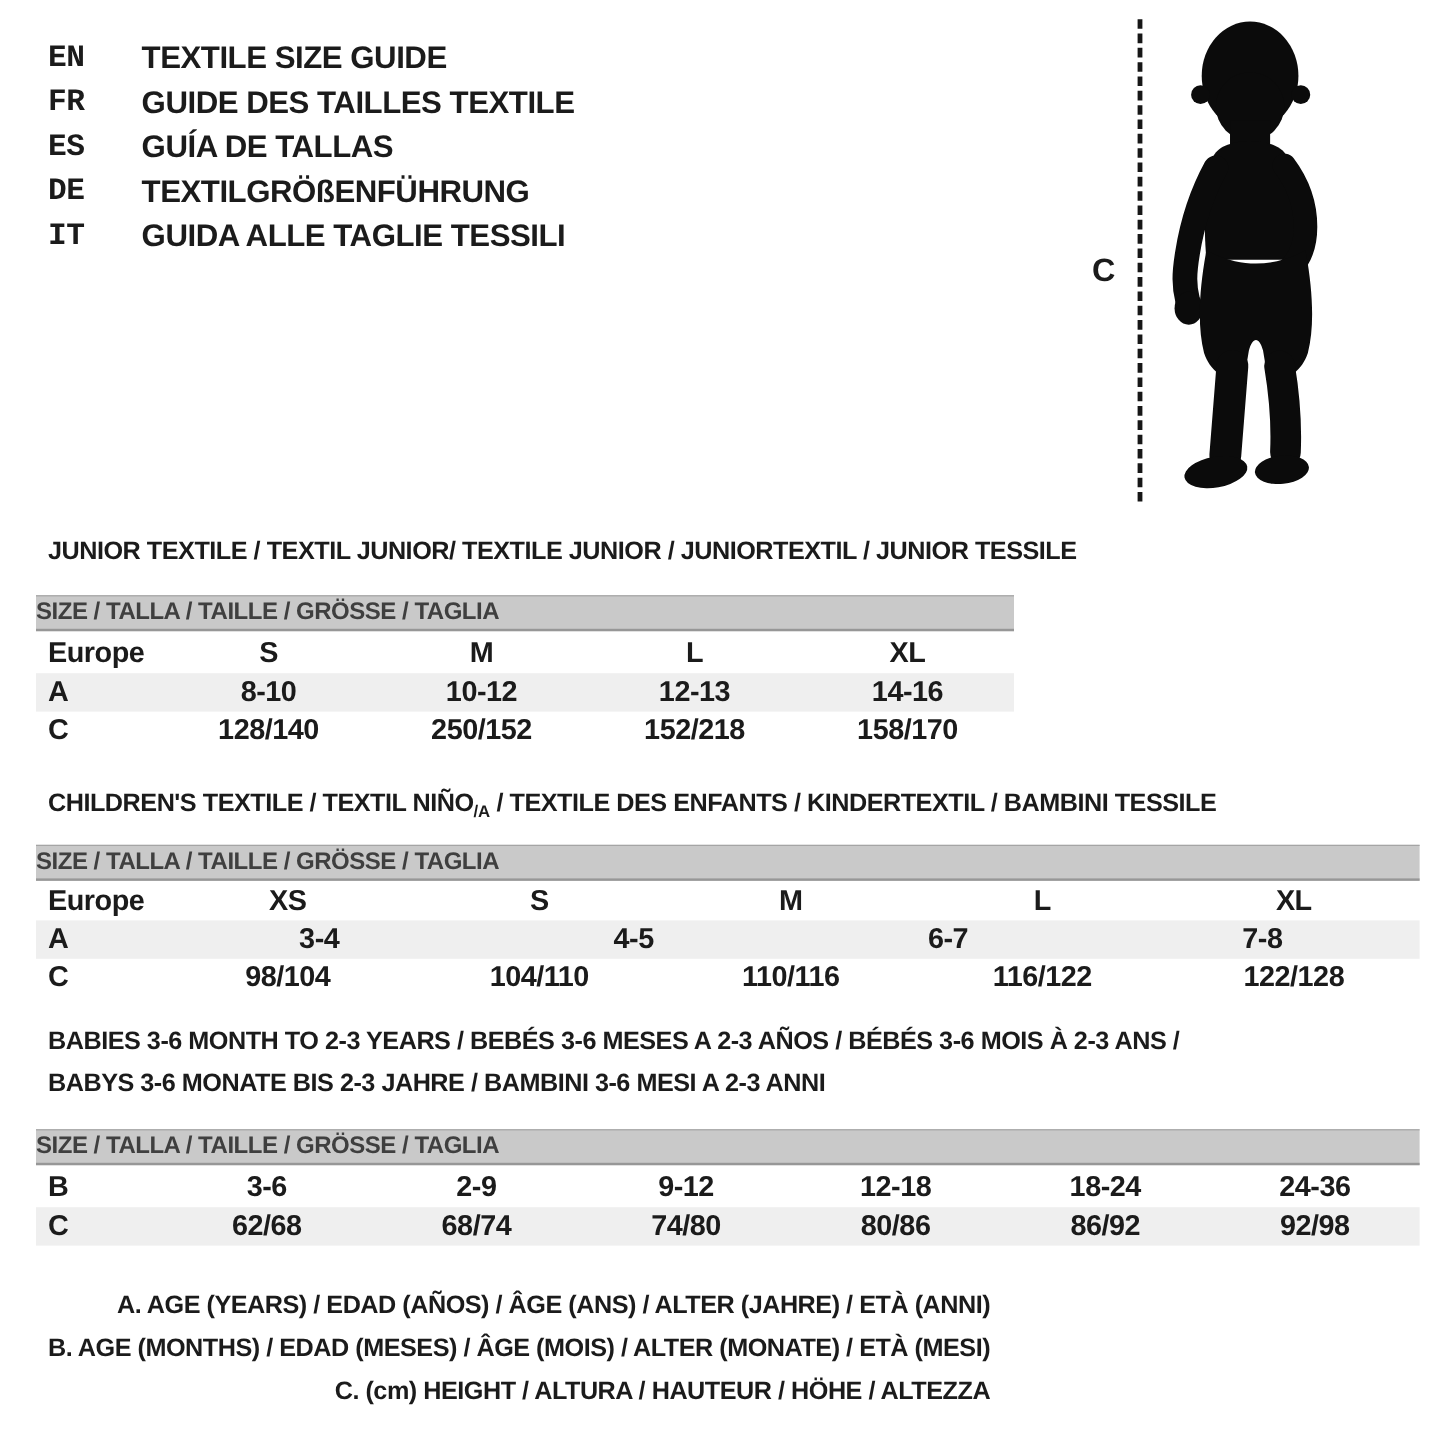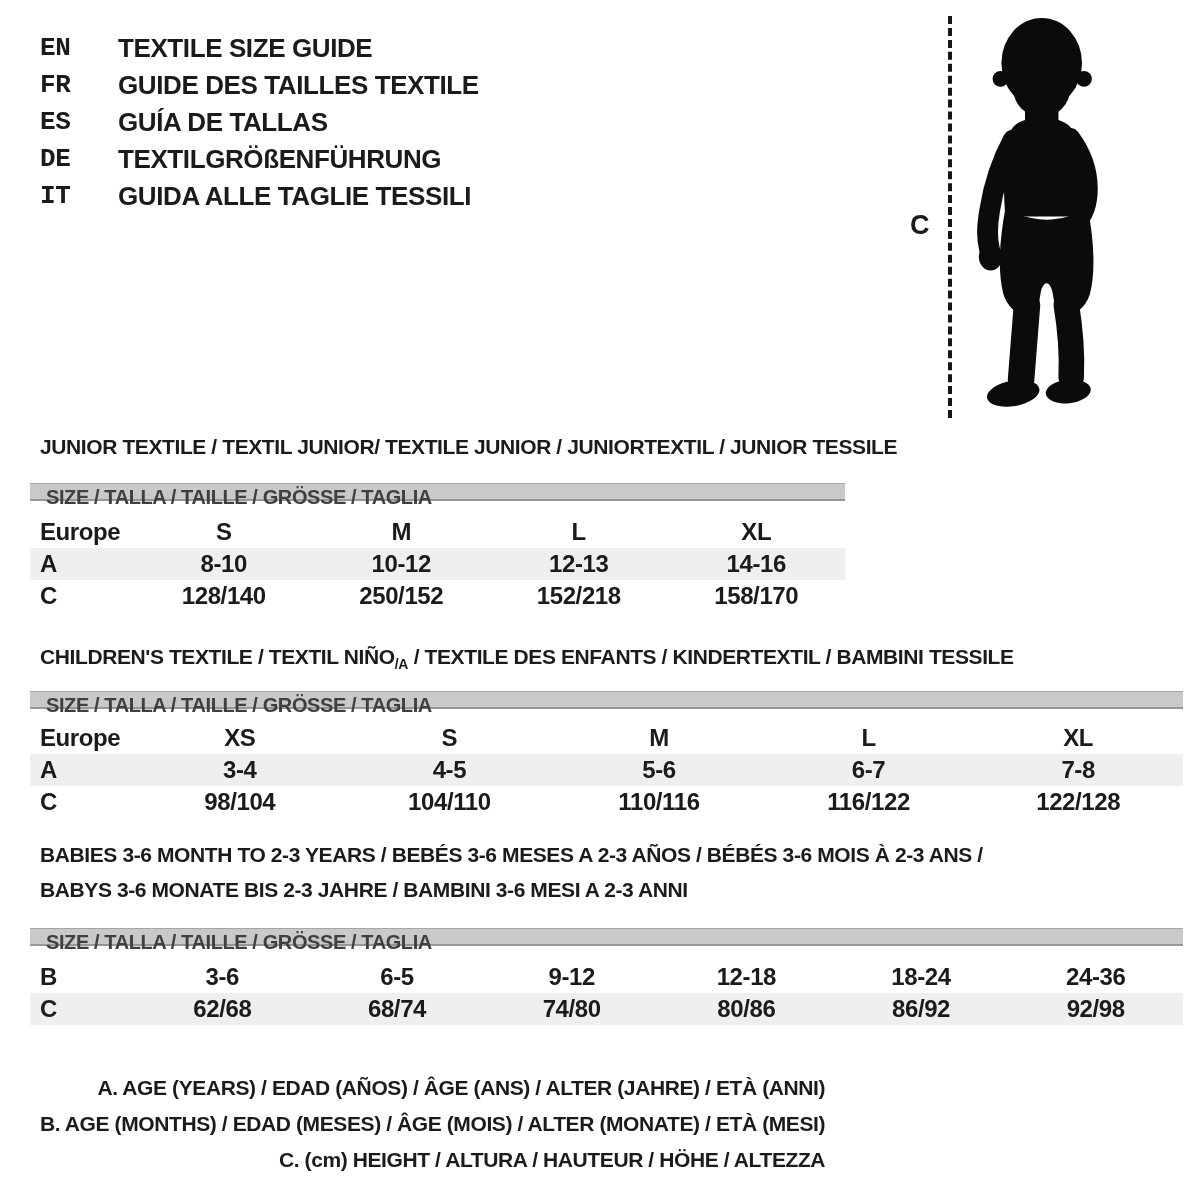--- a/index.html
+++ b/index.html
@@ -18,27 +18,27 @@
   .lang-code { width:78px;font-family:Liberation Mono, monospace; }
   .lang-label { white-space:nowrap; }
 
   
   .measure-line { position:absolute; left:948px; top:16px; height:402px; width:0;
     border-left:4px dashed #161616; }
   .measure-label { position:absolute; left:910px; top:210px; font-size:27px; }
   .silhouette { position:absolute; left:972px; top:14px; }
 
   
-  .section { position:absolute; }
+  .section { position:absolute;margin-top:13px; }
   .sec-title { position:absolute; left:10px; font-size:21px; white-space:nowrap; }
   .sec-title .subscript { font-size:14px; position:relative; top:5px; letter-spacing:-0.2px; }
-  .size-bar { position:absolute; left:0; right:0; height:18px; box-sizing:border-box;
+  .size-bar { position:absolute; left:0; right:0; height:30px; box-sizing:border-box;
     background:var(--size-bar-bg,#c9c9c9); color:#3f3f3f;
     border-top:1px solid #a5a5a5; border-bottom:2px solid #979797;
-    line-height:27px; padding-left:16px; font-size:20px; white-space:nowrap; }
+    line-height:27px; padding-left:0; font-size:20px; white-space:nowrap; }
   .trow { position:absolute; left:0; right:0; height:32px; display:flex;
     line-height:32px; font-size:24px; }
   .trow.alt { background:var(--alt-row-bg,#efefef); }
   .tlabel { width:105px; padding-left:10px; box-sizing:border-box; }
   .tcell { flex:1; text-align:center; }
 
   
   .legend { position:absolute; left:40px; top:1070px; font-size:21px; }
   .legend div { line-height:36px; white-space:nowrap;text-align:right; }
 </style>
@@ -125,42 +125,41 @@
       <span class="tcell">XS</span>
       <span class="tcell">S</span>
       <span class="tcell">M</span>
       <span class="tcell">L</span>
       <span class="tcell">XL</span>
     </div>
     <div class="trow alt" style="top:111px;">
       <span class="tlabel">A</span>
       <span class="tcell">3-4</span>
       <span class="tcell">4-5</span>
-      <span class="tcell">5-6</span>
       <span class="tcell">6-7</span>
       <span class="tcell">7-8</span>
     </div>
     <div class="trow" style="top:143px;">
       <span class="tlabel">C</span>
       <span class="tcell">98/104</span>
       <span class="tcell">104/110</span>
       <span class="tcell">110/116</span>
       <span class="tcell">116/122</span>
       <span class="tcell">122/128</span>
     </div>
   </div>
 
   <div class="section" style="left:30px; top:840px; width:1153px; height:190px;">
     <div class="sec-title" style="top:0; line-height:30px;">BABIES 3-6 MONTH TO 2-3 YEARS / BEBÉS 3-6 MESES A 2-3 AÑOS / BÉBÉS 3-6 MOIS À 2-3 ANS /</div>
     <div class="sec-title" style="top:35px; line-height:30px;">BABYS 3-6 MONATE BIS 2-3 JAHRE / BAMBINI 3-6 MESI A 2-3 ANNI</div>
     <div class="size-bar" style="top:88px;">SIZE / TALLA / TAILLE / GRÖSSE / TAGLIA</div>
     <div class="trow" style="top:121px;">
       <span class="tlabel">B</span>
       <span class="tcell">3-6</span>
-      <span class="tcell">6-5</span>
+      <span class="tcell">2-9</span>
       <span class="tcell">9-12</span>
       <span class="tcell">12-18</span>
       <span class="tcell">18-24</span>
       <span class="tcell">24-36</span>
     </div>
     <div class="trow alt" style="top:153px;">
       <span class="tlabel">C</span>
       <span class="tcell">62/68</span>
       <span class="tcell">68/74</span>
       <span class="tcell">74/80</span>

